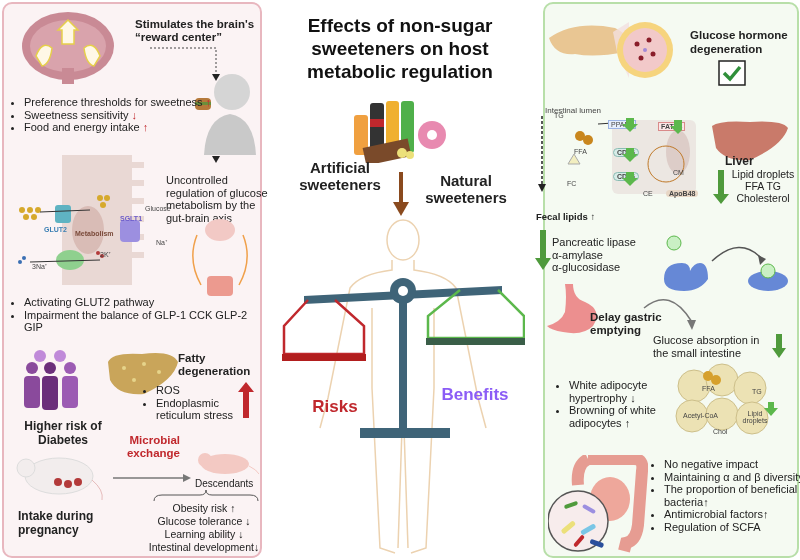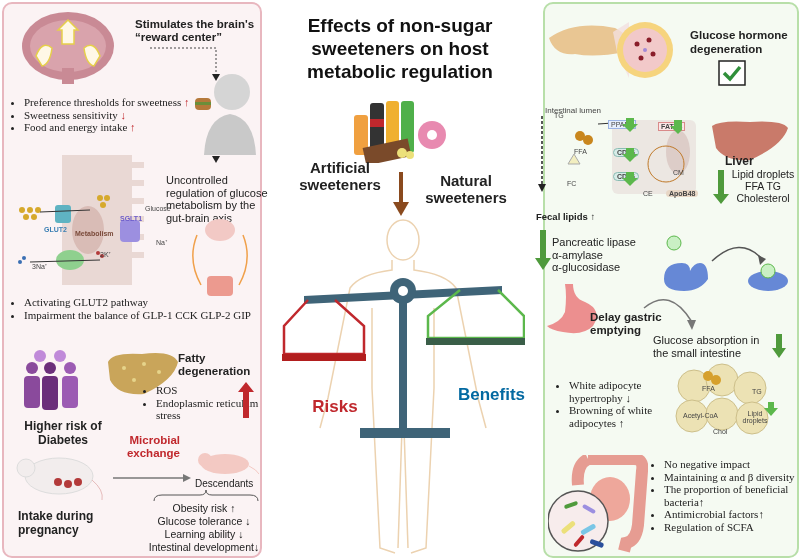--- a/index.html
+++ b/index.html
@@ -4,21 +4,21 @@
 <style>
   html, body { margin:0; padding:0; }
   body { width:800px; height:560px; background:#ffffff; position:relative; overflow:hidden;
          font-family:"Liberation Sans", sans-serif; color:#222; }
   .abs { position:absolute; }
   .panel-left { left:2px; top:2px; width:256px; height:552px; border:2px solid #e8b7bf; border-radius:10px; background:#fbf3f4; }
   .panel-right { left:543px; top:2px; width:252px; height:552px; border:2px solid #b8dfa9; border-radius:10px; background:#f5faf2; }
   .txt { font-size:11px; line-height:13px; color:#222; }
   .bold { font-weight:bold; }
   ul.bl { margin:0; padding:0 0 0 14px; list-style:disc; }
-  ul.bl li { font-size:11px; line-height:12.5px;font-family:Liberation Serif, serif; }
+  ul.bl li { font-size:11px; line-height:12.5px; }
   .up { color:#c0282d; font-weight:bold; }
   .down { color:#c0282d; font-weight:bold; }
   .sm { font-size:7px; color:#444;margin-left:10px; }
   .title { font-size:19px; font-weight:bold; text-align:center; line-height:23px; color:#111; }
   .center-lbl { font-size:15px; font-weight:bold; color:#222; text-align:center; line-height:17px; }
 </style>
 </head>
 <body>
 
 <div class="abs panel-left"></div>
@@ -200,21 +200,21 @@
       <circle cx="123" cy="73" r="5" fill="#fff"></circle>
     <rect x="119" y="84" width="8" height="130" fill="#3f6478"></rect>
     <rect x="80" y="210" width="90" height="10" fill="#3f6478"></rect>
     <path d="M28 82 L4 108 L4 136 L84 136 L84 108 L55 82" fill="none" stroke="#c0282d" stroke-width="2.5"></path>
     <rect x="2" y="136" width="84" height="7" fill="#b21e1e"></rect>
     <path d="M218 72 L244 98 L244 120 L148 120 L148 98 L180 72" fill="none" stroke="#5cb84c" stroke-width="2.5"></path>
     <rect x="146" y="120" width="100" height="7" fill="#3a5e48"></rect>
   </g>
 </svg>
 <div class="abs bold" style="left:300px;top:397px;width:70px;text-align:center;font-size:17px;color:#c0282d">Risks</div>
-<div class="abs bold" style="left:425px;top:385px;width:100px;text-align:right;font-size:17px;color:#0369a1">Benefits</div>
+<div class="abs bold" style="left:425px;top:385px;width:100px;text-align:center;font-size:17px;color:#8b5cf6">Benefits</div>
 
 <div class="abs panel-right"></div>
 
 <svg class="abs" style="left:545px;top:8px" width="130" height="85">
   <path d="M4 30 Q30 12 70 20 Q88 28 80 44 Q50 50 30 46 Q10 48 4 30 Z" fill="#e9c693"></path>
   <polygon points="68,24 84,14 84,70 72,44" fill="#f3e0e0" opacity="0.8"></polygon>
   <circle cx="100" cy="42" r="28" fill="#f6d47e"></circle>
   <circle cx="100" cy="42" r="22" fill="#f2c9c9"></circle>
   <circle cx="92" cy="36" r="2.5" fill="#8a1e2a"></circle>
     <circle cx="104" cy="32" r="2.5" fill="#8a1e2a"></circle>

